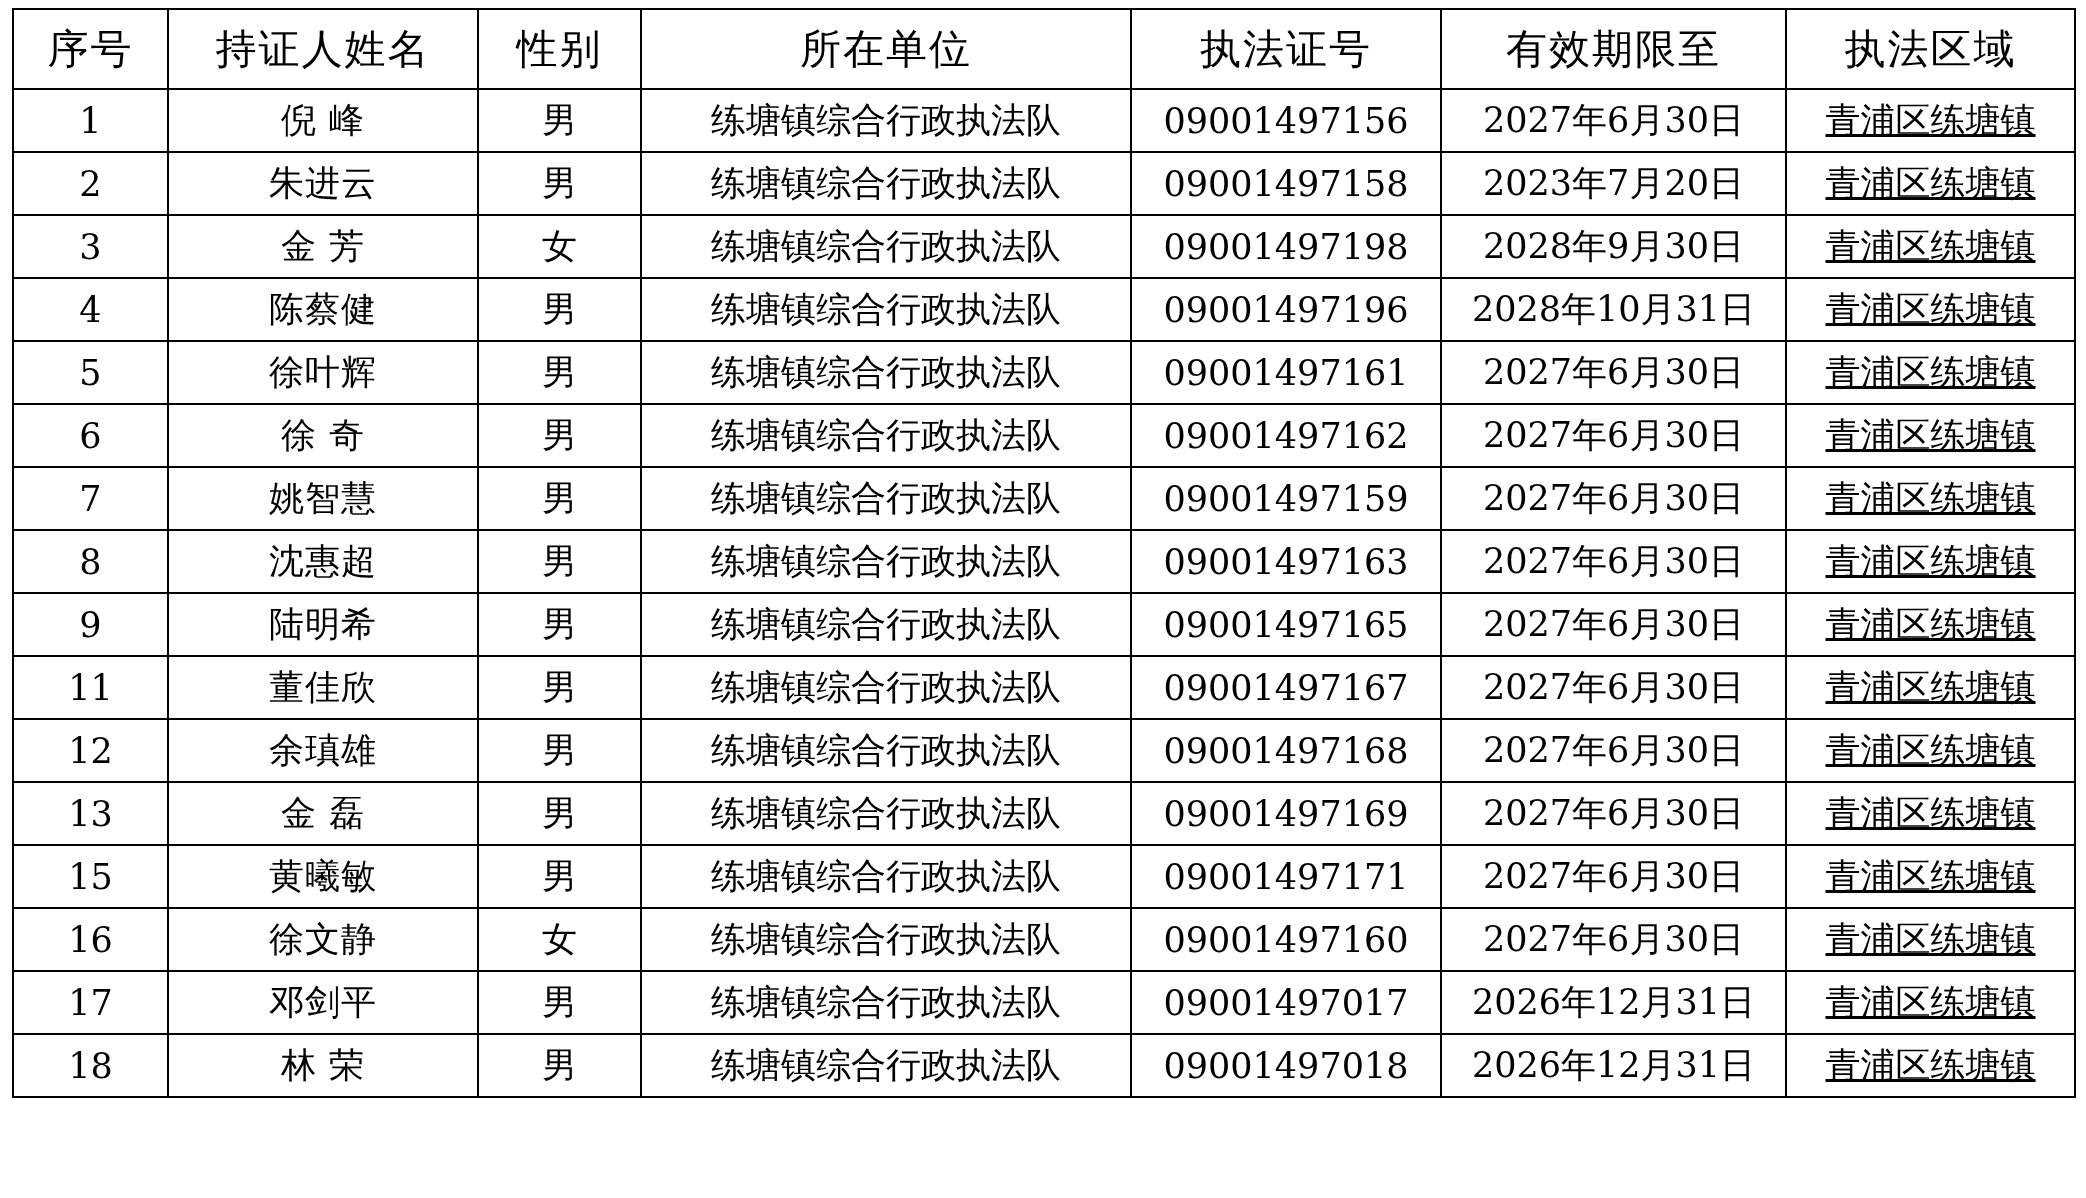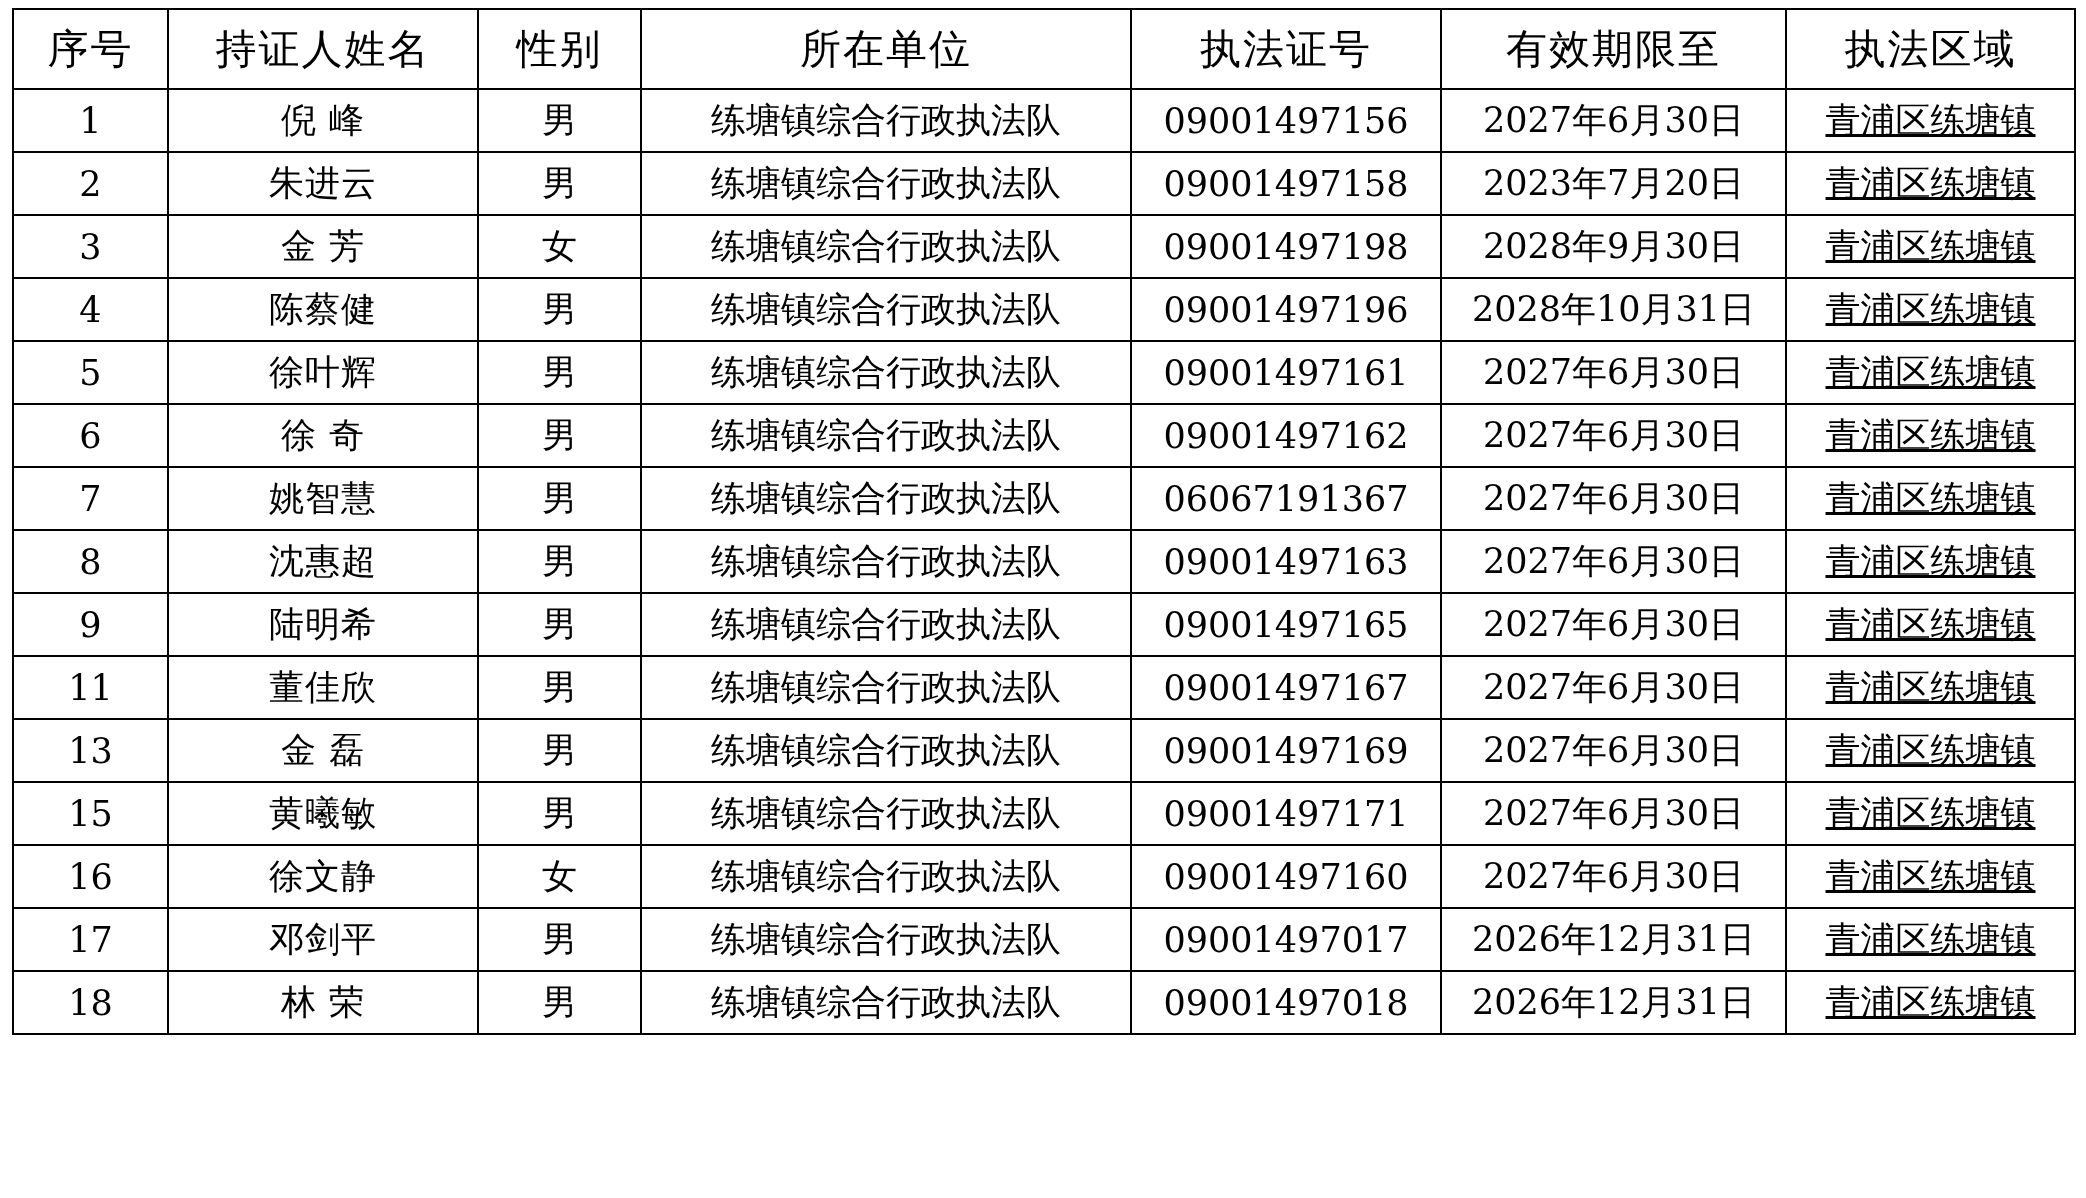--- a/index.html
+++ b/index.html
@@ -154,21 +154,21 @@
           <td class="col-unit">练塘镇综合行政执法队</td>
           <td class="col-no"><span class="cmt-marker" style="border-left-color: rgb(47, 138, 58);"></span><span>09001497162</span></td>
           <td class="col-date">2027年6月30日</td>
           <td class="col-area">青浦区练塘镇</td>
         </tr>
         <tr>
           <td class="col-index">7</td>
           <td class="col-name">姚智慧</td>
           <td class="col-sex">男</td>
           <td class="col-unit">练塘镇综合行政执法队</td>
-          <td class="col-no"><span class="cmt-marker" style="border-left-color: rgb(47, 138, 58);"></span><span>06067191367</span></td>
+          <td class="col-no"><span class="cmt-marker" style="border-left-color: rgb(47, 138, 58);"></span><span>09001497159</span></td>
           <td class="col-date">2027年6月30日</td>
           <td class="col-area">青浦区练塘镇</td>
         </tr>
         <tr>
           <td class="col-index">8</td>
           <td class="col-name">沈惠超</td>
           <td class="col-sex">男</td>
           <td class="col-unit">练塘镇综合行政执法队</td>
           <td class="col-no"><span class="cmt-marker" style="border-left-color: rgb(47, 138, 58);"></span><span>09001497163</span></td>
           <td class="col-date">2027年6月30日</td>
@@ -182,20 +182,29 @@
           <td class="col-no"><span class="cmt-marker" style="border-left-color: rgb(47, 138, 58);"></span><span>09001497165</span></td>
           <td class="col-date">2027年6月30日</td>
           <td class="col-area">青浦区练塘镇</td>
         </tr>
         <tr>
           <td class="col-index">11</td>
           <td class="col-name">董佳欣</td>
           <td class="col-sex">男</td>
           <td class="col-unit">练塘镇综合行政执法队</td>
           <td class="col-no"><span class="cmt-marker" style="border-left-color: rgb(47, 138, 58);"></span><span>09001497167</span></td>
+          <td class="col-date">2027年6月30日</td>
+          <td class="col-area">青浦区练塘镇</td>
+        </tr>
+        <tr>
+          <td class="col-index">12</td>
+          <td class="col-name">余瑱雄</td>
+          <td class="col-sex">男</td>
+          <td class="col-unit">练塘镇综合行政执法队</td>
+          <td class="col-no"><span class="cmt-marker" style="border-left-color: rgb(47, 138, 58);"></span><span>09001497168</span></td>
           <td class="col-date">2027年6月30日</td>
           <td class="col-area">青浦区练塘镇</td>
         </tr>
         <tr>
           <td class="col-index">13</td>
           <td class="col-name">金 磊</td>
           <td class="col-sex">男</td>
           <td class="col-unit">练塘镇综合行政执法队</td>
           <td class="col-no"><span class="cmt-marker" style="border-left-color: rgb(47, 138, 58);"></span><span>09001497169</span></td>
           <td class="col-date">2027年6月30日</td>

